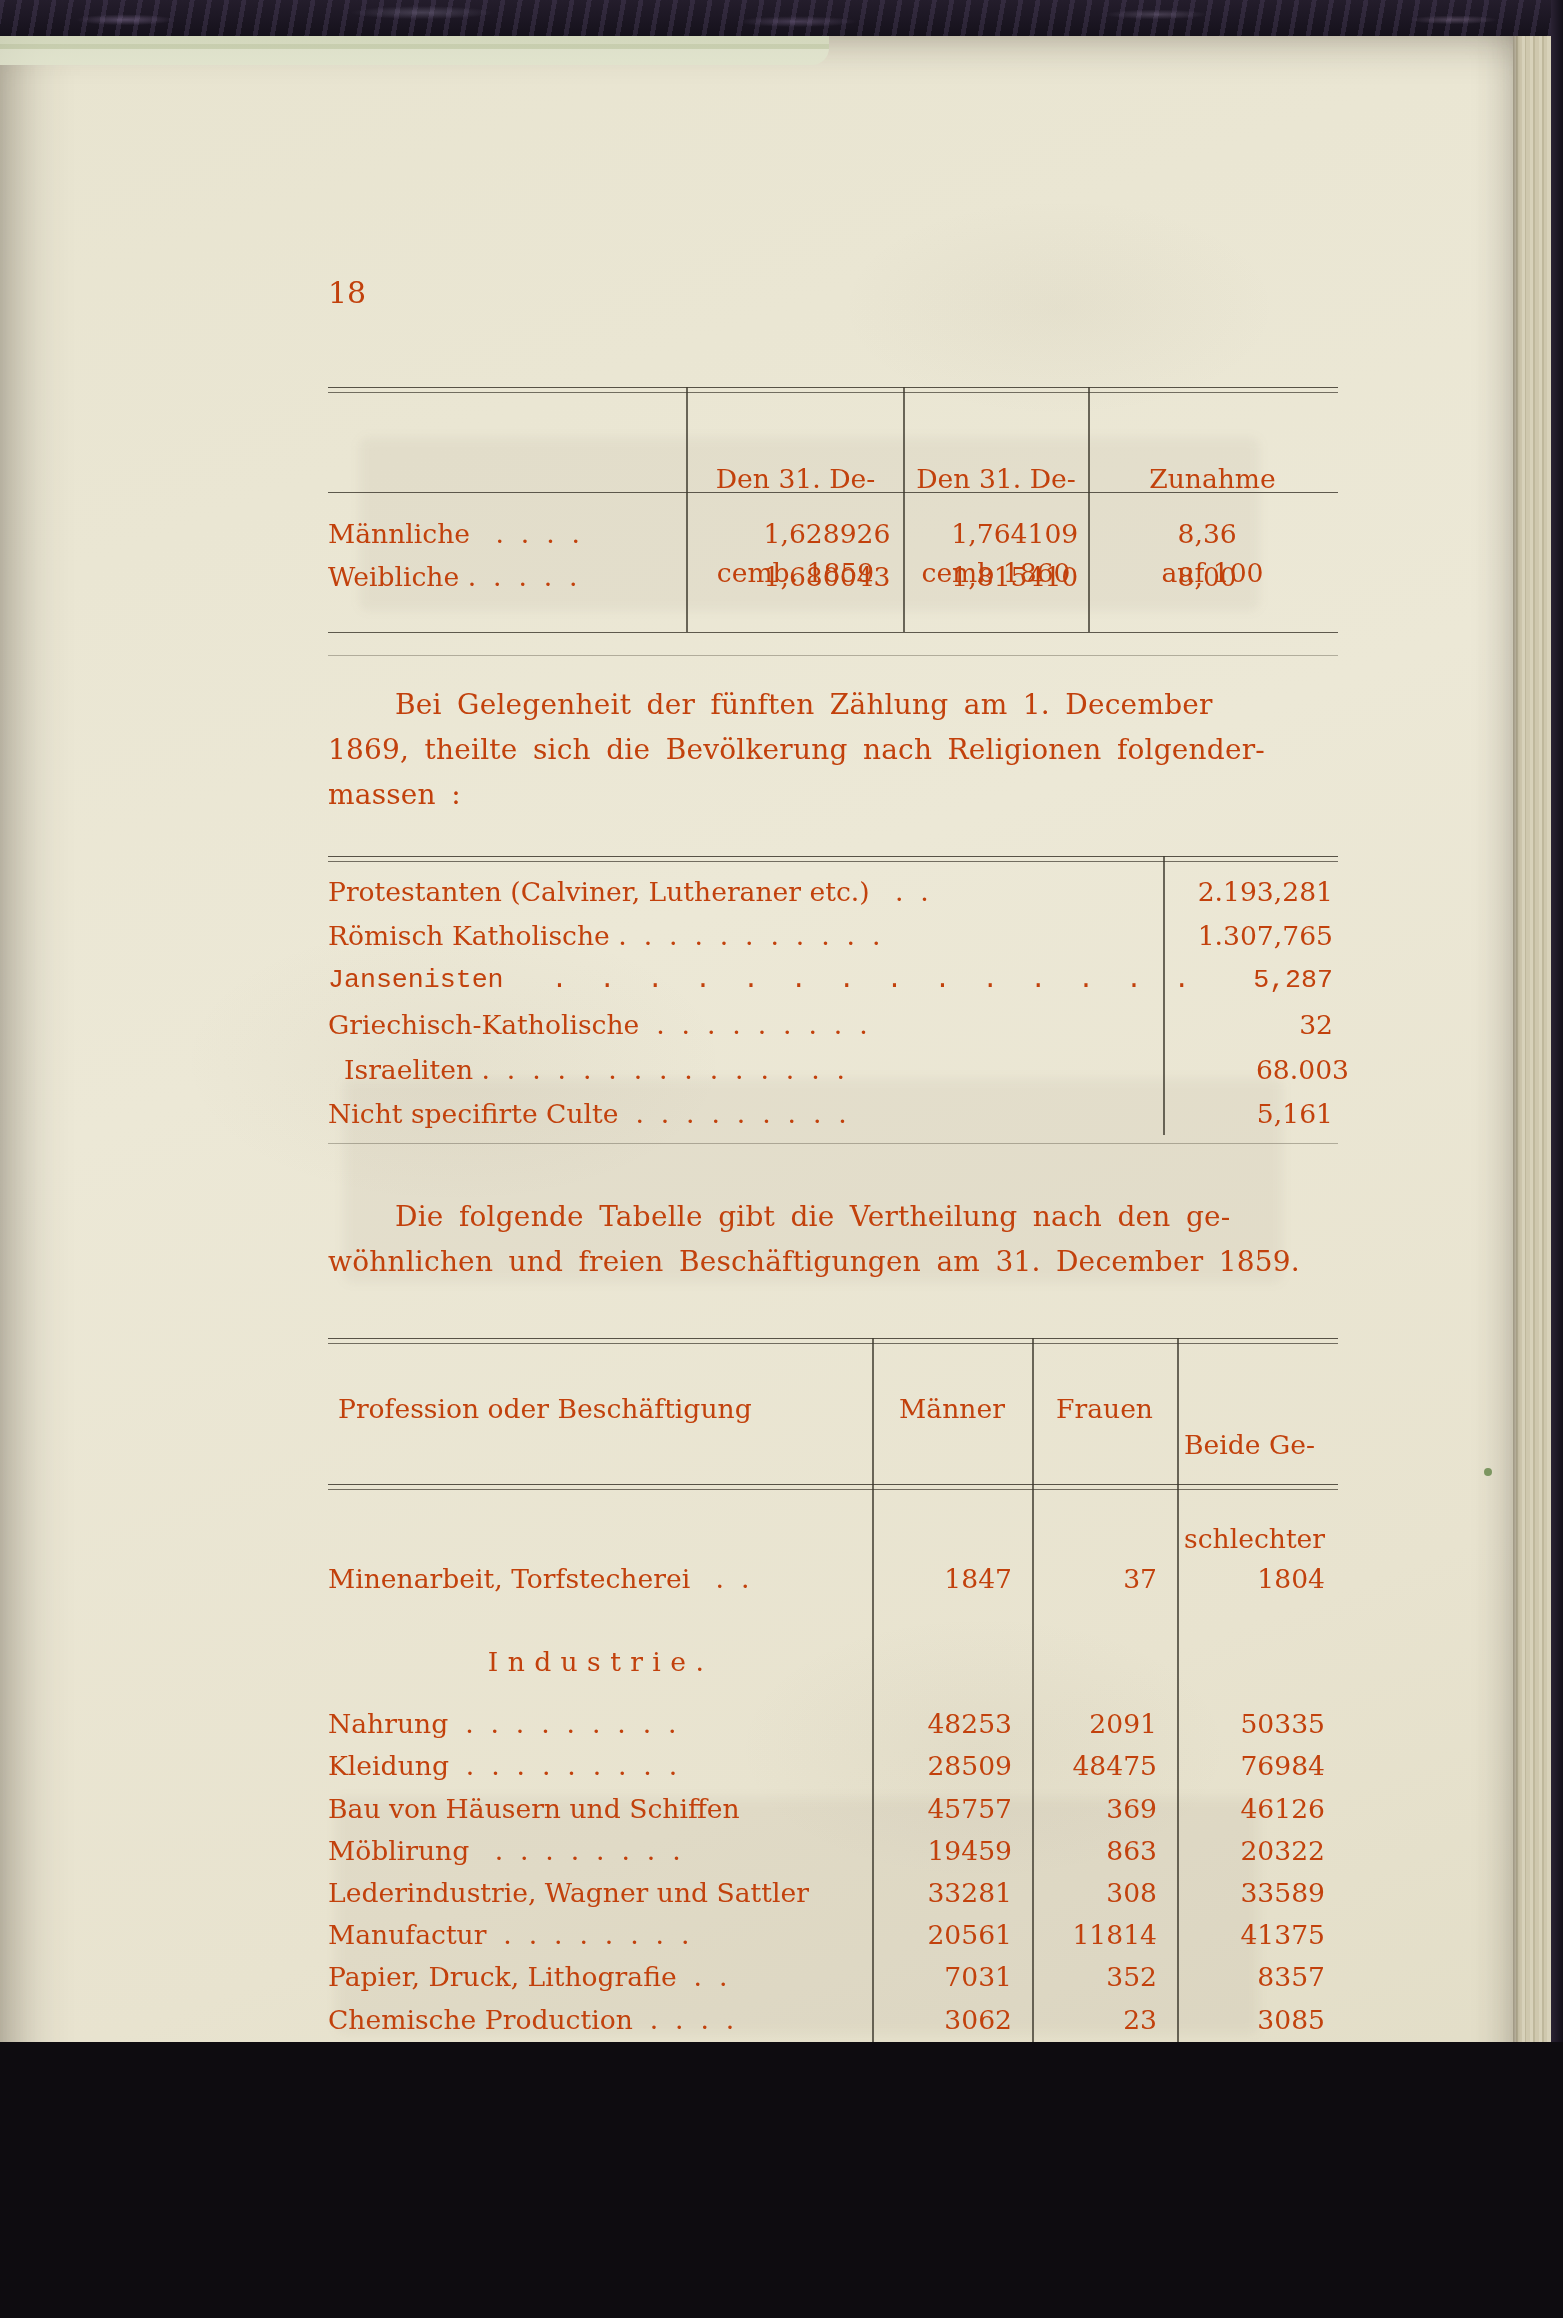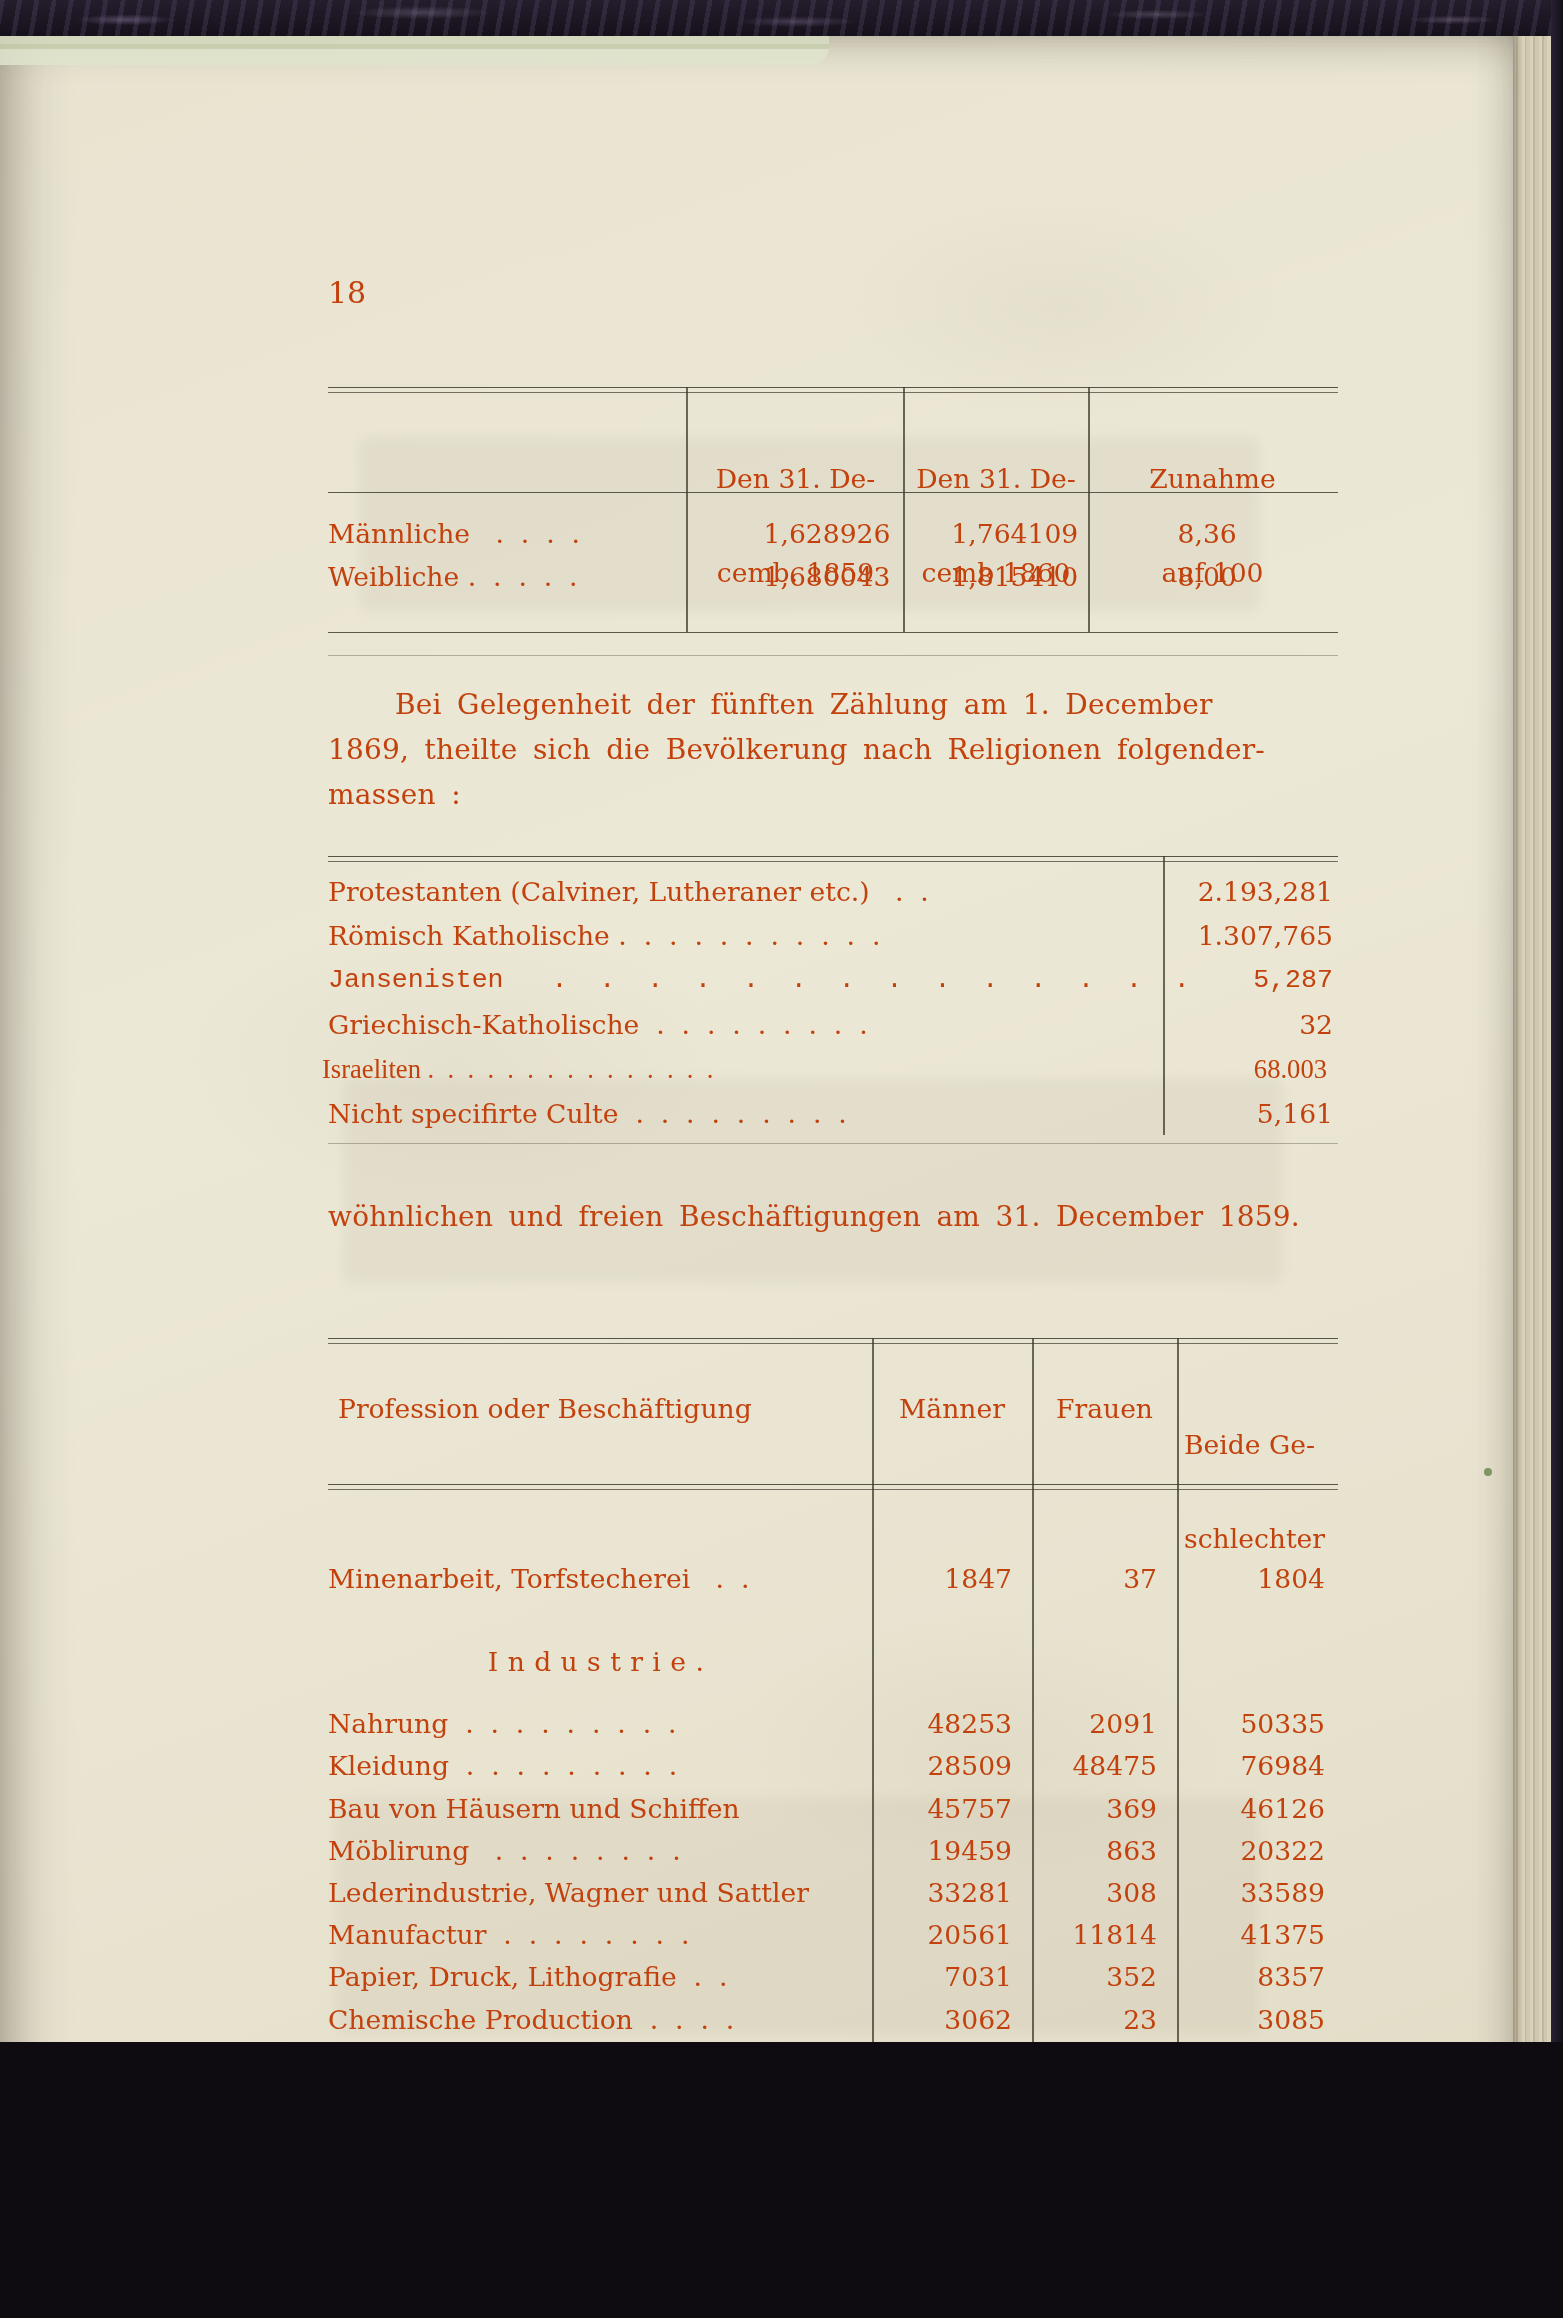--- a/index.html
+++ b/index.html
@@ -150,31 +150,32 @@
       <span class="rel-val">1.307,765</span>
     </div>
     <div class="row" style="left:328px; top:965px; width:1005px;font-family:Liberation Mono, monospace;">
       <span class="rel-label">Jansenisten   .  .  .  .  .  .  .  .  .  .  .  .  .  .</span>
       <span class="rel-val">5,287</span>
     </div>
     <div class="row" style="left:328px; top:1009px; width:1005px;">
       <span class="rel-label">Griechisch-Katholische  .  .  .  .  .  .  .  .  .</span>
       <span class="rel-val">32</span>
     </div>
-    <div class="row" style="left:322px; top:1054px; width:1005px;font-family:Liberation Serif, serif;">
+    <div class="row" style="left:344px; top:1054px; width:1005px;">
       <span class="rel-label">Israeliten .  .  .  .  .  .  .  .  .  .  .  .  .  .  .</span>
       <span class="rel-val">68.003</span>
     </div>
     <div class="row" style="left:328px; top:1098px; width:1005px;">
       <span class="rel-label">Nicht specifirte Culte  .  .  .  .  .  .  .  .  .</span>
       <span class="rel-val">5,161</span>
     </div>
     <div class="hr faint" style="left:328px; top:1143px; width:1010px;"></div>
 
     <div class="para" style="left:328px; top:1194px; width:1016px;">
+      <div class="indent">Die folgende Tabelle gibt die Vertheilung nach den ge-</div>
       <div>wöhnlichen und freien Beschäftigungen am 31. December 1859.</div>
     </div>
 
     <div class="hr double" style="left:328px; top:1338px; width:1010px;"></div>
     <div class="vr" style="left:872px; top:1338px; height:743px;"></div>
     <div class="vr" style="left:1032px; top:1338px; height:743px;"></div>
     <div class="vr" style="left:1177px; top:1338px; height:743px;"></div>
 
     <div class="t" style="left:338px; top:1393px;">Profession oder Beschäftigung</div>
     <div class="t center" style="left:872px; top:1393px; width:160px;text-align:center;">Männer</div>

